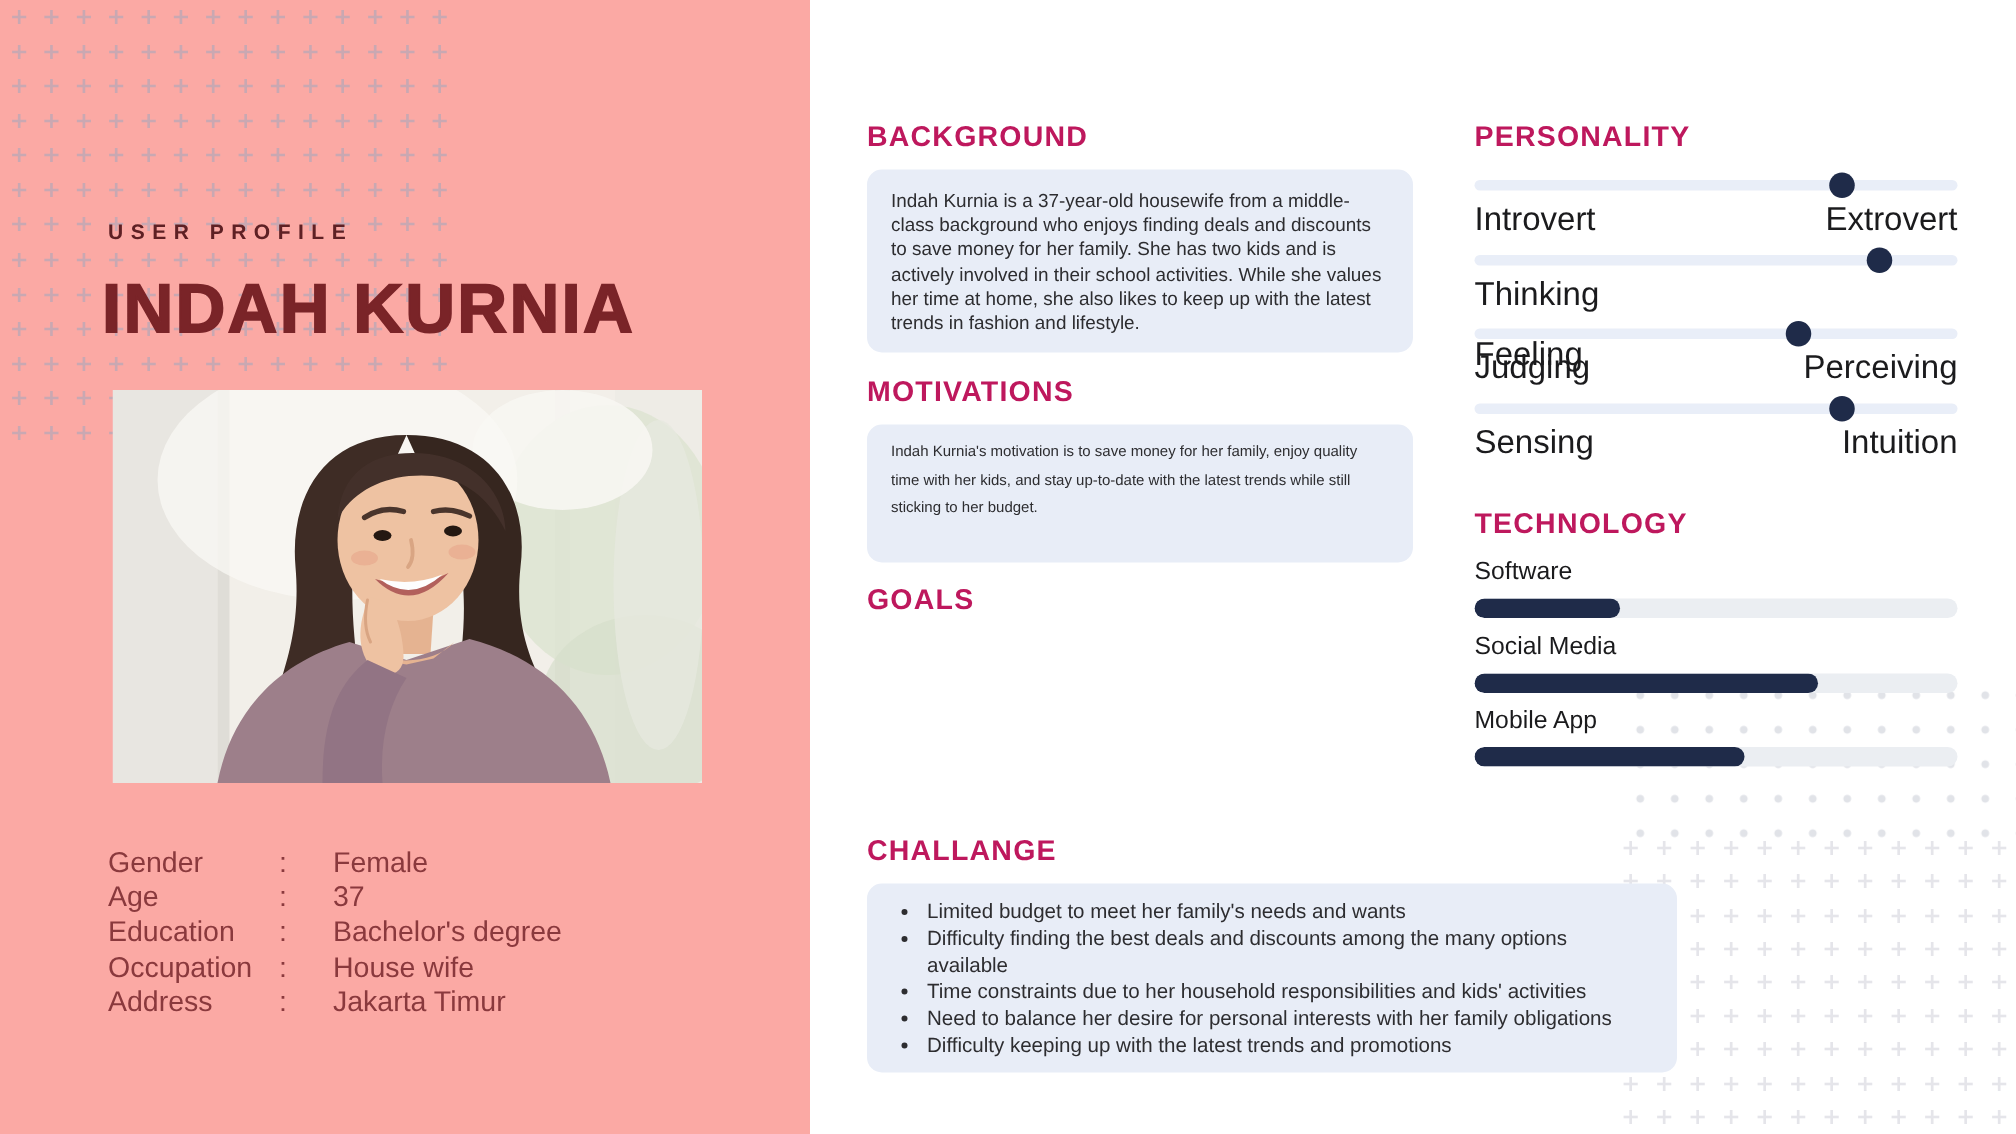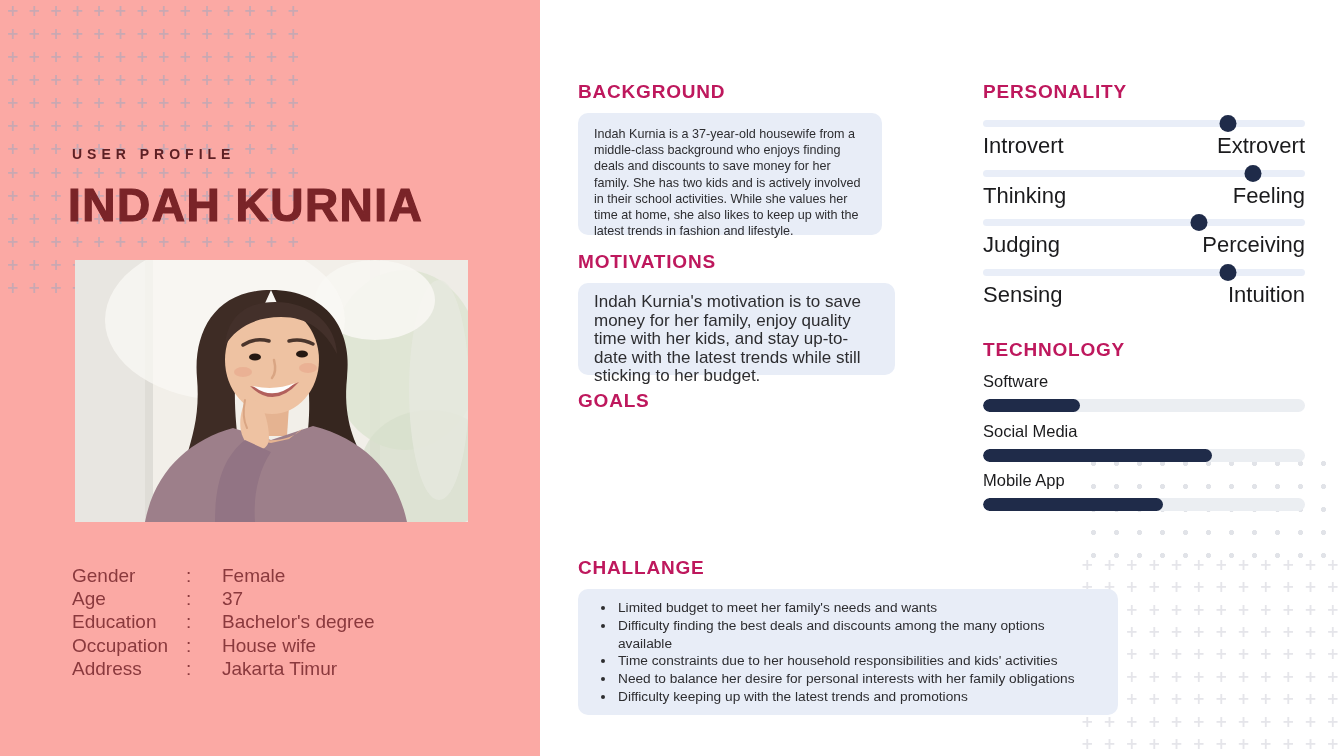--- a/index.html
+++ b/index.html
@@ -33,24 +33,24 @@
               color:#e5e5ea;font-weight:700;}
 
   .sec-title{position:absolute;z-index:2;margin:0;font-size:19px;font-weight:700;
              letter-spacing:0.8px;color:#be185d;}
   .card{position:absolute;z-index:1;background:#e8edf7;border-radius:10px;
         box-sizing:border-box;color:#2d2d30;}
   .card p{margin:0;}
   .card ul{margin:0;padding-left:26px;}
   .card li{padding-left:2px;}
 
-  .card-background{left:578px;top:113px;width:304px;height:122px;padding:13px 16px;
+  .card-background{left:578px;top:113px;width:364px;height:122px;padding:13px 16px;
                    font-size:12.6px;line-height:16.2px;}
-  .card-motivations{left:578px;top:283px;width:317px;height:92px;padding:10px 16px;
-                    font-size:17px;line-height:18.6px;}
+  .card-motivations{left:578px;top:283px;width:364px;height:92px;padding:10px 16px;
+                    font-size:10px;line-height:18.6px;}
   .card-goals{left:578px;top:422px;width:364px;height:118px;padding:11px 15px 11px 12px;
               font-size:14.2px;line-height:18.3px;text-align:justify;}
   .card-challange{left:578px;top:589px;width:540px;height:126px;padding:10px 16px 10px 12px;
                   font-size:13.7px;line-height:17.8px;}
 
   
   .slider-track{position:absolute;left:983px;width:322px;height:7px;border-radius:4px;
                 background:#e9eef8;z-index:1;}
   .slider-knob{position:absolute;top:-5px;width:17px;height:17px;border-radius:50%;
                background:#1f2b49;transform:translateX(-50%);}
@@ -473,21 +473,21 @@
     <div class="slider-knob" style="left: 76%;"></div>
   </div>
   <div class="slider-labels" style="top:133px;">
     <span>Introvert</span>
     <span>Extrovert</span>
   </div>
 
   <div class="slider-track" style="top:170px;">
     <div class="slider-knob" style="left: 84%;"></div>
   </div>
-  <div class="slider-labels" style="top:183px;">
+  <div class="slider-labels" style="top:183px;flex-direction:column;">
     <span>Thinking</span>
     <span>Feeling</span>
   </div>
 
   <div class="slider-track" style="top:219px;">
     <div class="slider-knob" style="left: 67%;"></div>
   </div>
   <div class="slider-labels" style="top:232px;">
     <span>Judging</span>
     <span>Perceiving</span>

